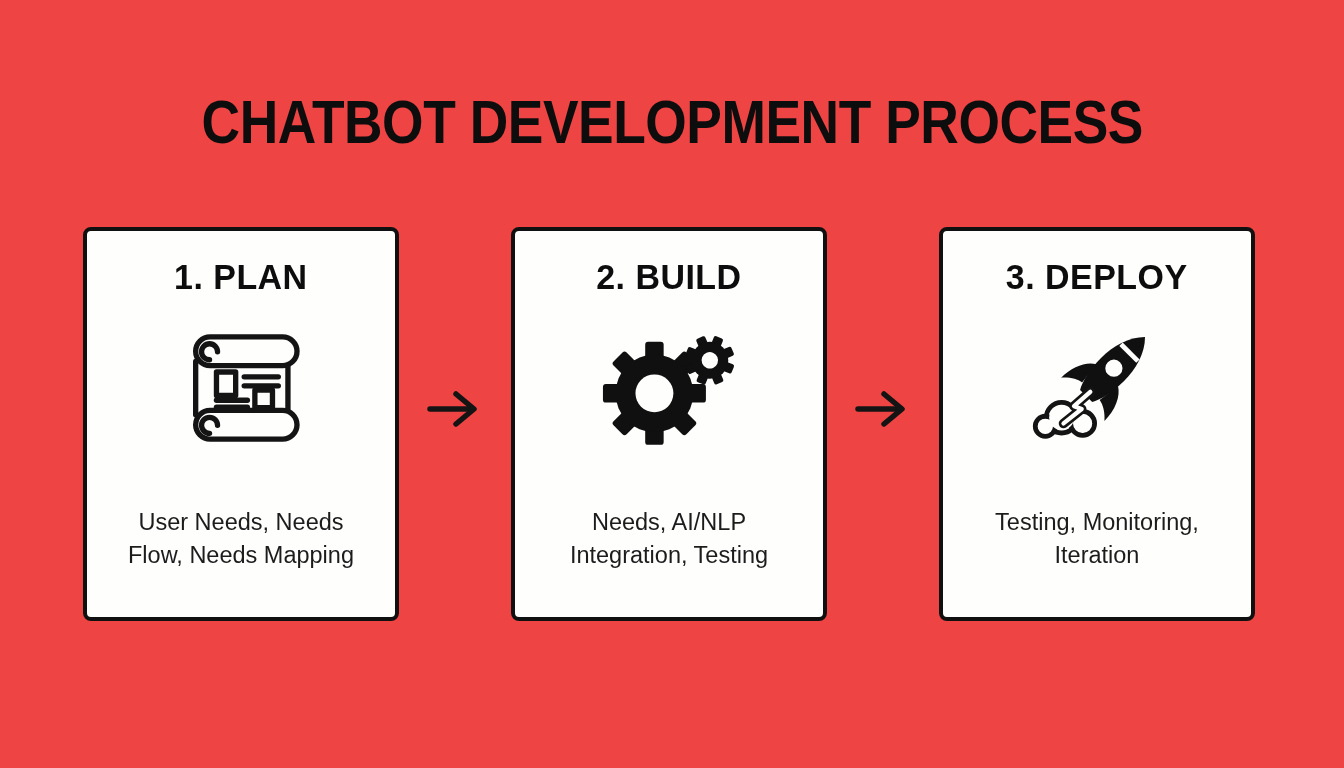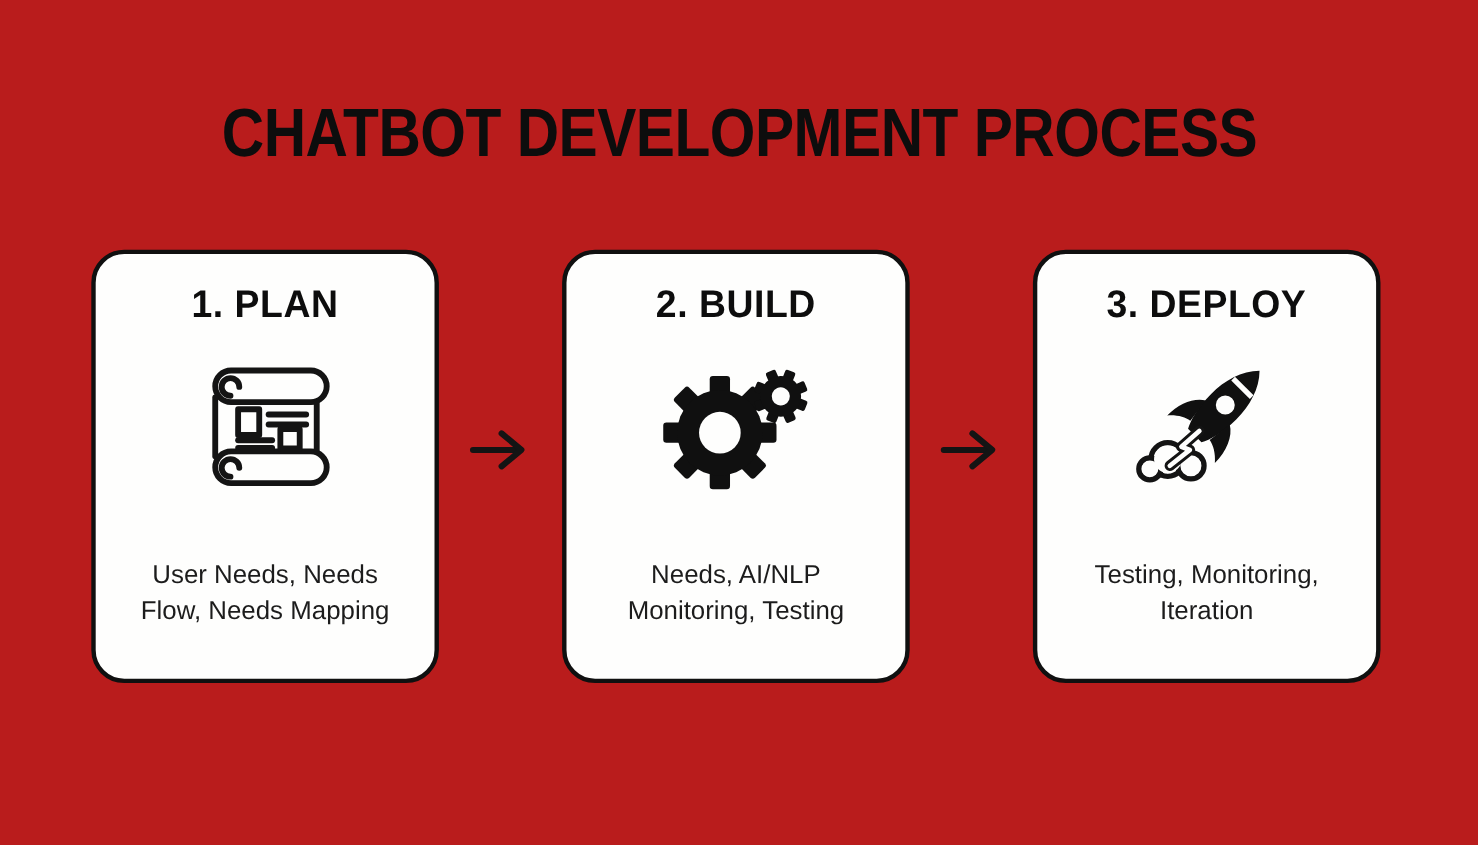--- a/index.html
+++ b/index.html
@@ -2,21 +2,21 @@
 <html><head>
 <meta charset="utf-8">
 <style>
   * { margin: 0; padding: 0; box-sizing: border-box; }
   html, body { background: #e9e9e9; }
   .canvas {
     position: relative;
     width: 1344px;
     height: 768px;
     margin: 0 auto;
-    background: #b91c1c;
+    background: #ef4444;
     overflow: hidden;
     font-family: "Liberation Sans", "DejaVu Sans", sans-serif;
     color: #111;
   }
   
   .title-wrap {
     position: absolute;
     top: 86px;
     left: 0;
     width: 100%;
@@ -38,21 +38,21 @@
     position: absolute;
     top: 227px;
     left: 83px;
     display: flex;
     align-items: flex-start;
   }
   .card {
     width: 316px;
     height: 394px;
     border: 4.5px solid #101010;
-    border-radius: 30px;
+    border-radius: 8px;
     background: #fefefd;
     display: flex;
     flex-direction: column;
     align-items: center;
     padding: 22px 16px 46px;
   }
   .card-heading {
     font-size: 35px;
     font-weight: bold;
     letter-spacing: 0.5px;
@@ -160,21 +160,21 @@
               <rect x="-5" y="-25.5" width="10" height="9" rx="2" transform="rotate(270)"></rect>
               <rect x="-5" y="-25.5" width="10" height="9" rx="2" transform="rotate(315)"></rect>
             </g>
             <circle r="19"></circle>
             <circle r="8.5" fill="#fefefd"></circle>
           </g>
         </svg>
       </div>
       <div class="card-desc">
         <span>Needs, AI/NLP</span>
-        <span>Monitoring, Testing</span>
+        <span>Integration, Testing</span>
       </div>
     </div>
 
     <div class="connector">
       <svg width="58" height="44" viewBox="0 0 58 44">
         <g fill="none" stroke="#141414" stroke-width="5.5" stroke-linecap="round" stroke-linejoin="round">
           <line x1="4" y1="22" x2="46" y2="22"></line>
           <polyline points="30,7 48,22 30,37"></polyline>
         </g>
       </svg>

